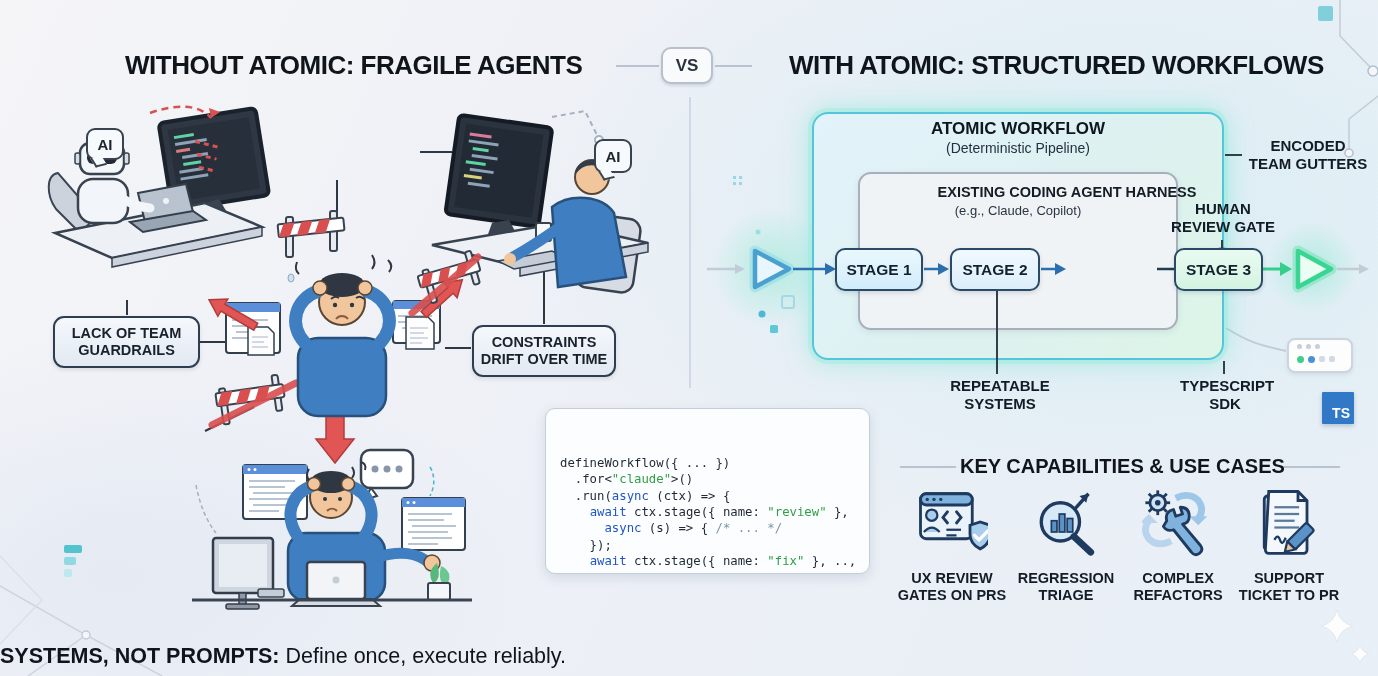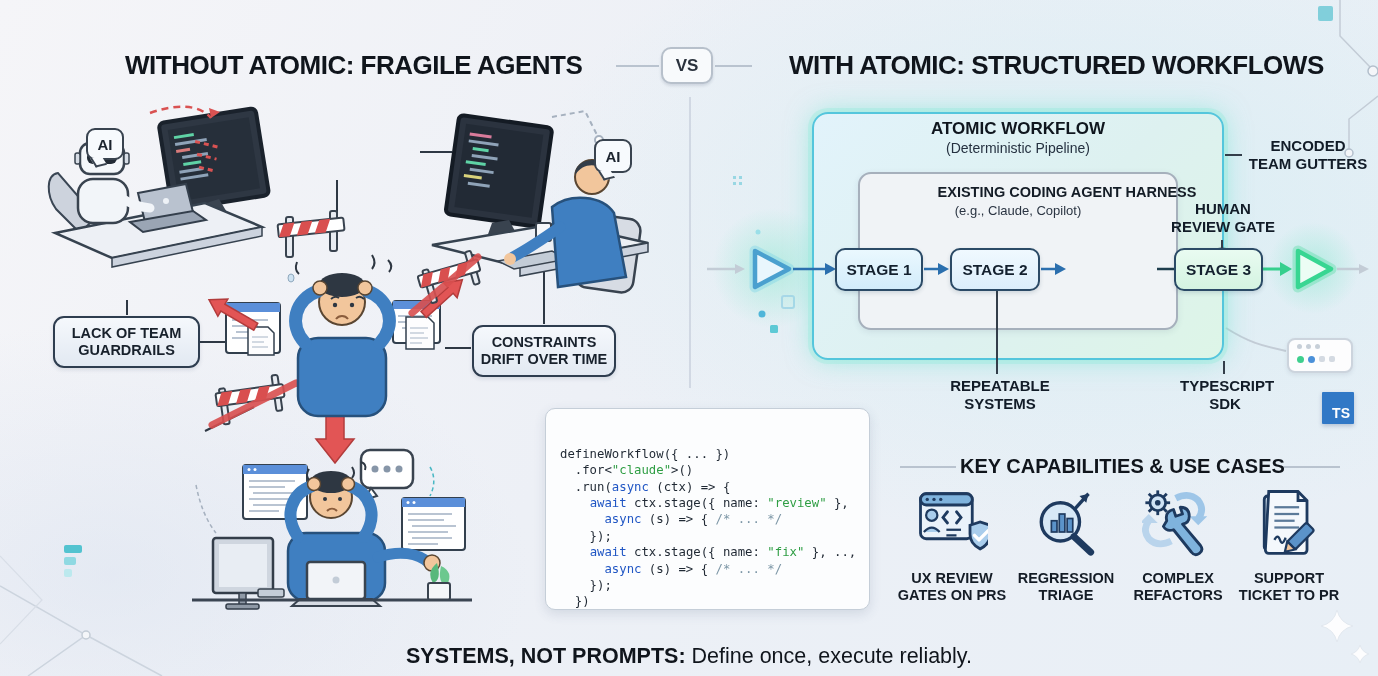--- a/index.html
+++ b/index.html
@@ -86,37 +86,37 @@
   .ts-badge {
     left:1322px; top:392px; width:32px; height:32px; z-index:3;
     background:#3178c6; border-radius:1px; color:#fff;
     display:flex; align-items:flex-end; justify-content:flex-end;
     font-weight:bold; font-size:14px; padding:0 4px 3px 0;
     box-shadow:0 2px 4px rgba(30,60,110,.25);
   }
 
   
   .code-panel {
-    left:545px; top:408px; width:325px; height:202px; z-index:2;
+    left:545px; top:408px; width:325px; height:166px; z-index:2;
     background:#fcfdfe; border:1.5px solid #c5ced8; border-radius:10px;
     box-shadow:0 4px 12px rgba(60,80,110,.14);
-    padding:4px 0 0 14px;
+    padding:13px 0 0 14px;
     font-family:"DejaVu Sans Mono", monospace; font-size:12.3px; line-height:16.4px;
     white-space:pre; overflow:hidden;
   }
   .tok-p { color:#1f2833; } .tok-k { color:#2056c4; } .tok-s { color:#2f9e44; } .tok-c { color:#7c96a6; }
 
   
   .cap-title { left:960px; top:455px; width:320px; text-align:center; font-weight:bold; font-size:20px; color:#10151c; z-index:3; white-space:nowrap; }
   .cap-rule  { top:466px; height:2px; background:#b9c3cf; z-index:2; }
   .cap-label { width:132px; top:570px; font-weight:bold; font-size:14.5px; line-height:1.2; color:#141c26; text-align:center; white-space:pre-line; z-index:3; }
   .cap-icon  { top:486px; z-index:3; }
 
   
-  .footer { left:0; top:644px; width:1378px; text-align:center; font-size:21.5px; color:#10151c; z-index:4; }
+  .footer { left:0; top:644px; width:1378px; text-align:left; font-size:21.5px; color:#10151c; z-index:4; }
   .footer .b { font-weight:bold; }
 </style>
 </head>
 <body>
 
 <div id="canvas">
 
   <svg class="abs" style="left:0;top:0;z-index:0;" width="1378" height="676" viewBox="0 0 1378 676">
 
     <radialGradient id="glowT" cx="50%" cy="50%" r="50%">

